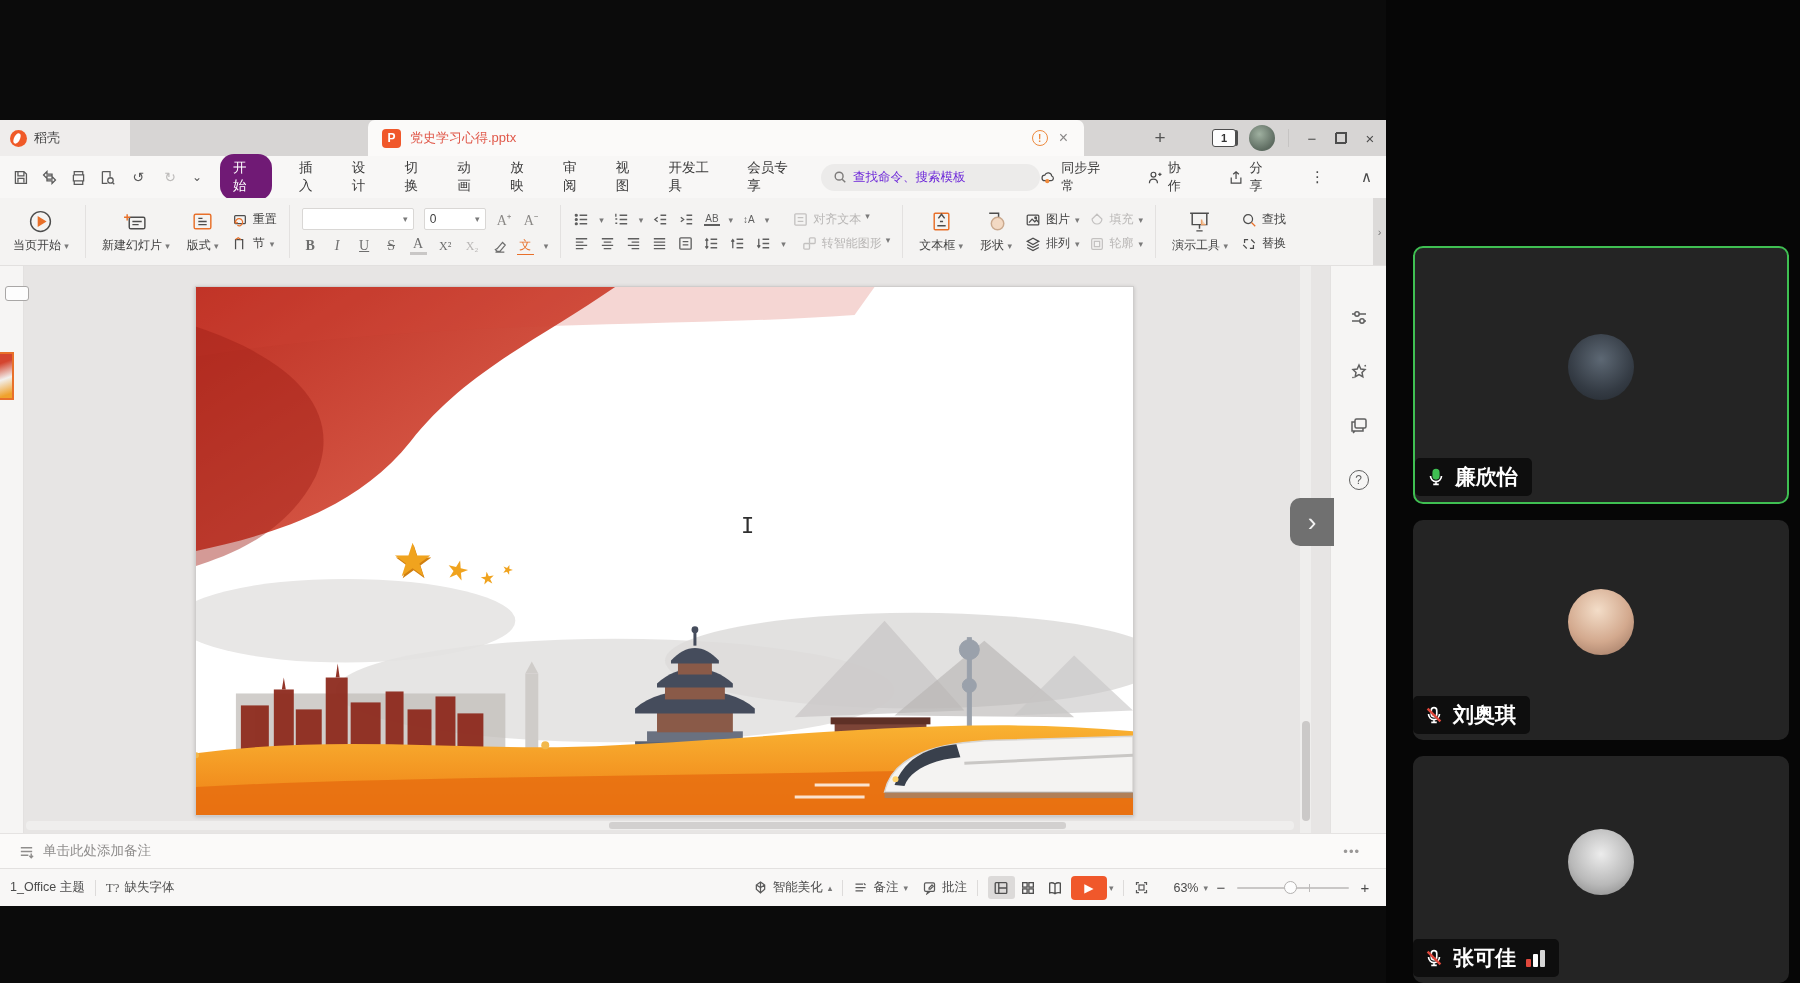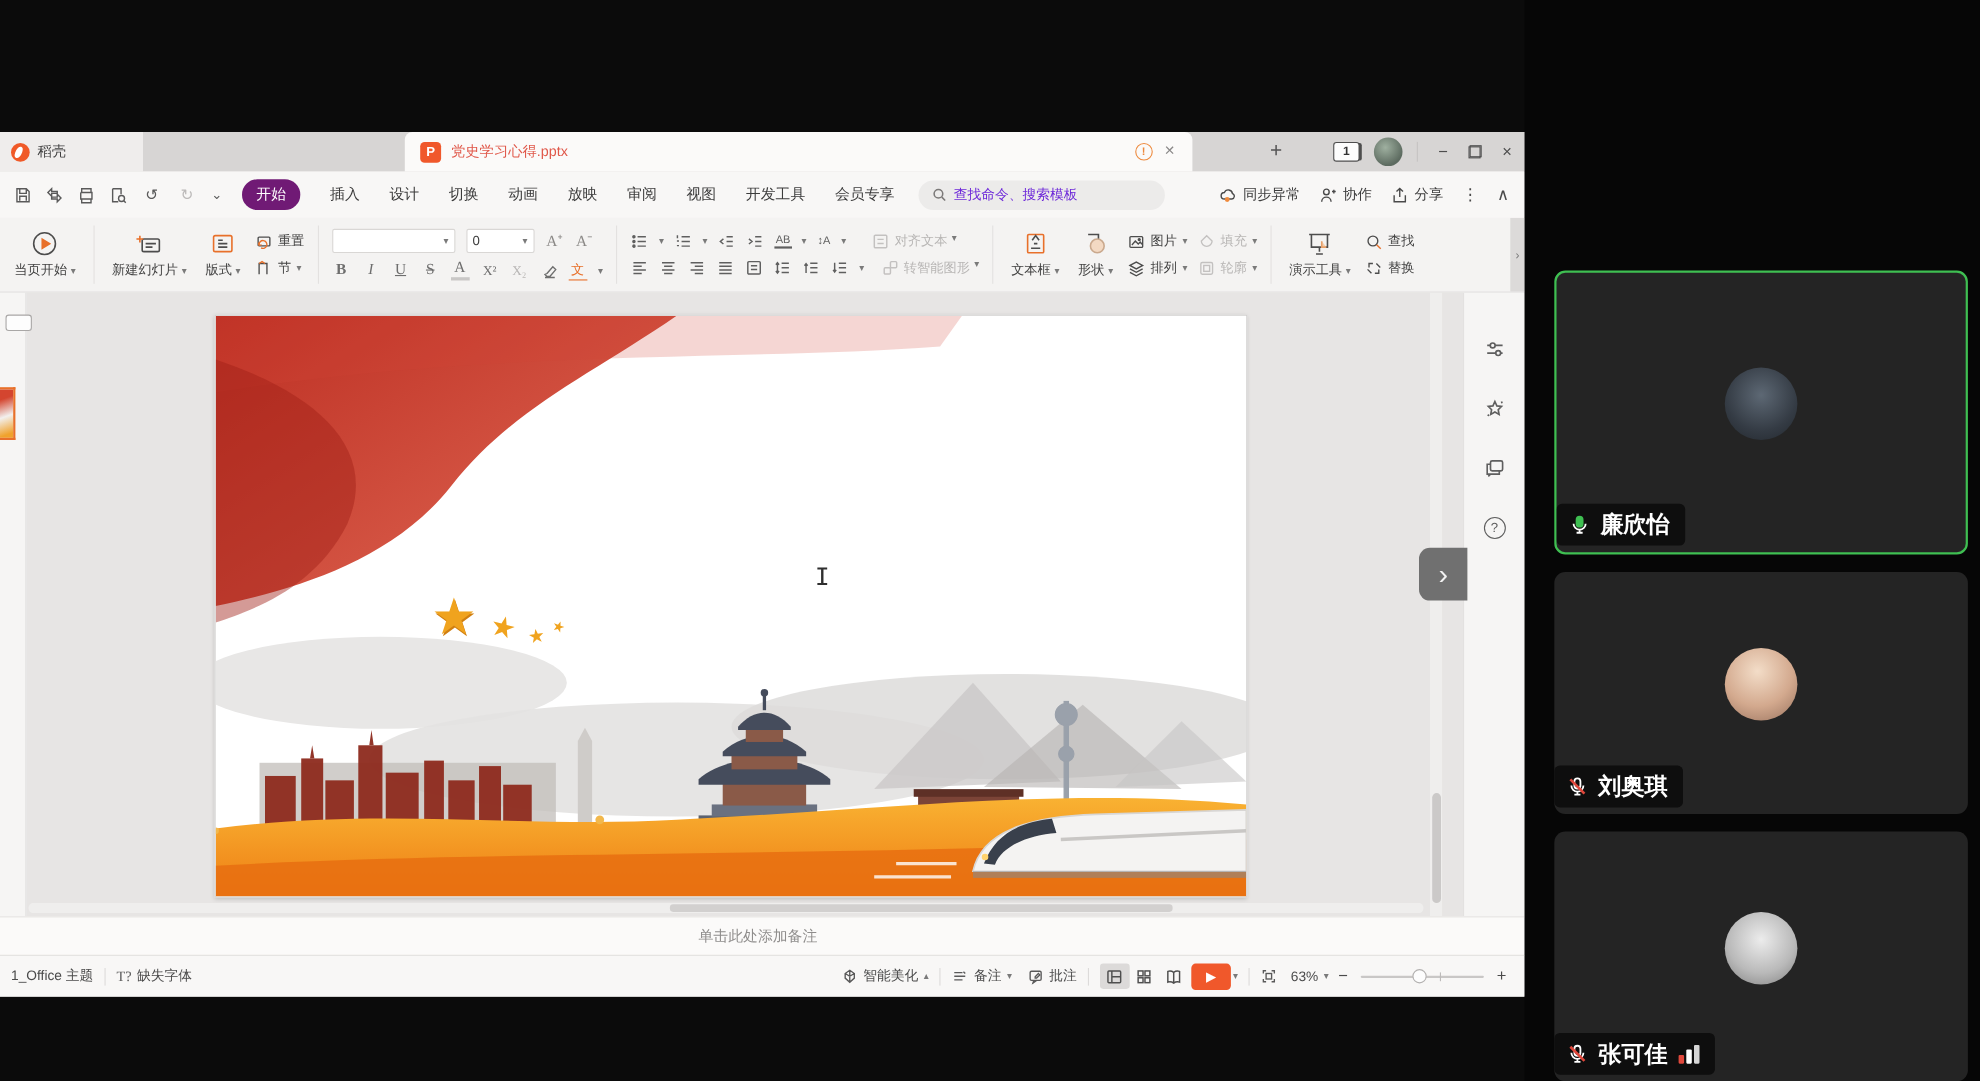--- a/index.html
+++ b/index.html
@@ -1,21 +1,21 @@
 <!DOCTYPE html>
 <html><head>
 <meta charset="utf-8">
 <style>
   * { margin:0; padding:0; box-sizing:border-box; }
   html,body { width:1800px; height:983px; overflow:hidden; background:#0b0b0b;
               font-family:"Liberation Sans","DejaVu Sans",sans-serif; }
   #screen { position:relative; width:1800px; height:983px; }
 
   
-  #wps-window { position:absolute; left:0; top:120px; width:1386px; height:786px; background:#f6f5f4; }
+  #wps-window { position:absolute; left:0; top:120px; width:1386px; height:786px; background:#f6f5f4;border-radius:18px; }
 
   
   .tabbar { position:relative; height:36px; background:#d7d5d4; }
   .tab-home { position:absolute; left:0; top:0; width:130px; height:36px; background:#efedec;
               display:flex; align-items:center; gap:7px; padding-left:10px; font-size:13px; color:#3f3f3f; }
   .home-logo { width:17px; height:17px; border-radius:50%; background:#f05a28; position:relative; flex:0 0 auto; }
   .home-logo::after { content:""; position:absolute; left:4px; top:3px; width:6px; height:11px;
               border-radius:60% 40% 60% 40%; background:#fff; transform:rotate(18deg); }
   .tab-doc { position:absolute; left:368px; top:0; width:716px; height:36px; background:#fbfaf9;
              border-radius:7px 7px 0 0; display:flex; align-items:center; gap:9px; padding:0 14px; }
@@ -43,21 +43,21 @@
   
   .menubar { position:relative; height:42px; background:#f8f7f6; display:flex; align-items:center; }
   .qa-tools { display:flex; align-items:center; gap:12px; padding:0 10px 0 12px; }
   .qa-tools svg { width:17px; height:17px; stroke:#5a5a5a; fill:none; stroke-width:1.5; }
   .qa-chevron { color:#5a5a5a; font-size:12px; }
   .menu-items { display:flex; align-items:center; gap:27px; margin-left:8px; font-size:13.5px; color:#3b3b3b; }
   .menu-pill { background:#701a75; color:#fff; padding:5px 13px; border-radius:14px; }
   .menu-search { margin-left:22px; display:flex; align-items:center; gap:6px; width:224px; height:27px;
                  border-radius:14px; background:#ecebea; padding:0 12px; color:#6d28d9; font-size:12.5px; }
   .menu-search svg { width:14px; height:14px; stroke:#7c7a79; fill:none; stroke-width:1.6; }
-  .menu-right { margin-left:auto; display:flex; align-items:center; gap:17px; padding-right:14px;
+  .menu-right { margin-left:auto; display:flex; align-items:center; gap:36px; padding-right:14px;
                 font-size:13px; color:#3d3d3d; }
   .mr-item { display:flex; align-items:center; gap:5px; }
   .mr-item svg { width:17px; height:17px; stroke:#4a4a4a; fill:none; stroke-width:1.5; }
   .menu-more { font-size:15px; color:#4a4a4a; }
 
   
   .ribbon { position:relative; height:68px; background:#f4f3f2; border-bottom:1px solid #e2e0df;
             display:flex; align-items:stretch; overflow:hidden; }
   .rsep { width:1px; background:#e3e1e0; margin:7px 3px; }
   .rgroup { display:flex; align-items:center; padding:0 9px; gap:9px; }
@@ -122,21 +122,21 @@
                 display:flex; flex-direction:column; align-items:center; padding-top:42px; gap:34px; }
   .side-tools svg { width:20px; height:20px; stroke:#5f5f5f; fill:none; stroke-width:1.5; }
   .help-circle { width:20px; height:20px; border:1.6px solid #5f5f5f; border-radius:50%;
                  display:flex; align-items:center; justify-content:center; font-size:12px; color:#5f5f5f; }
   .pane-expander { position:absolute; right:52px; top:232px; width:44px; height:48px; background:#707070;
                    border-radius:10px 0 0 10px; display:flex; align-items:center; justify-content:center;
                    color:#f2f2f2; font-size:26px; }
 
   
   .notesbar { position:relative; height:35px; background:#fbfaf9; border-top:1px solid #e5e3e2;
-              display:flex; align-items:center; padding:0 26px 0 18px; gap:8px; color:#8f8d8c; font-size:13.5px;flex-direction:column; }
+              display:flex; align-items:center; padding:0 26px 0 18px; gap:8px; color:#8f8d8c; font-size:13.5px; }
   .notesbar svg { width:17px; height:17px; stroke:#8f8d8c; fill:none; stroke-width:1.5; }
   .notes-more { margin-left:auto; color:#9a9897; font-size:13px; letter-spacing:1px; }
 
   
   .statusbar { position:relative; height:38px; background:#f8f7f6; border-top:1px solid #e3e1e0;
                display:flex; align-items:center; font-size:12.5px; color:#4b4b4b; padding:0 14px 0 10px; }
   .sb-sep { width:1px; height:16px; background:#ddDBda; background:#dddbda; margin:0 10px; }
   .sb-item { display:flex; align-items:center; gap:5px; }
   .sb-item svg { width:15px; height:15px; stroke:#5a5a5a; fill:none; stroke-width:1.5; }
   .sb-spacer { flex:1; }
@@ -672,21 +672,21 @@
           <span>▶</span>
         </span>
       <span class="dd">▾</span>
       <span class="sb-sep"></span>
       <span class="sb-item">
         <svg viewBox="0 0 18 18">
             <path d="M3 6V3h3 M12 3h3v3 M15 12v3h-3 M6 15H3v-3"></path>
             <rect x="6" y="6" width="6" height="6"></rect>
           </svg>
       </span>
-      <span class="sb-item" style="margin-left:12px">
+      <span class="sb-item" style="margin-left:24px">
         <span>63%</span>
           <span class="dd">▾</span>
       </span>
       <span class="zoom-ctl">
         <span class="zoom-minus">−</span>
         <span class="zoom-track">
           <span class="zoom-tick"></span>
           <span class="zoom-knob"></span>
         </span>
         <span class="zoom-plus">+</span>

